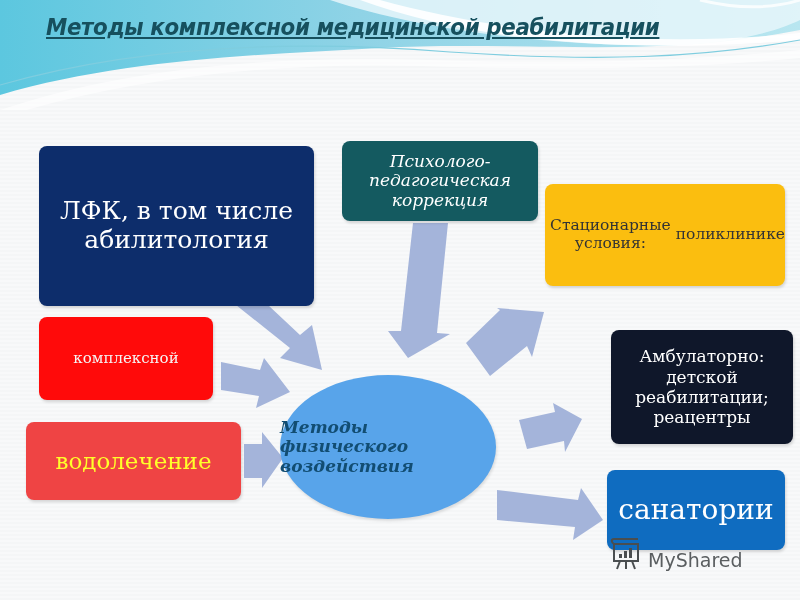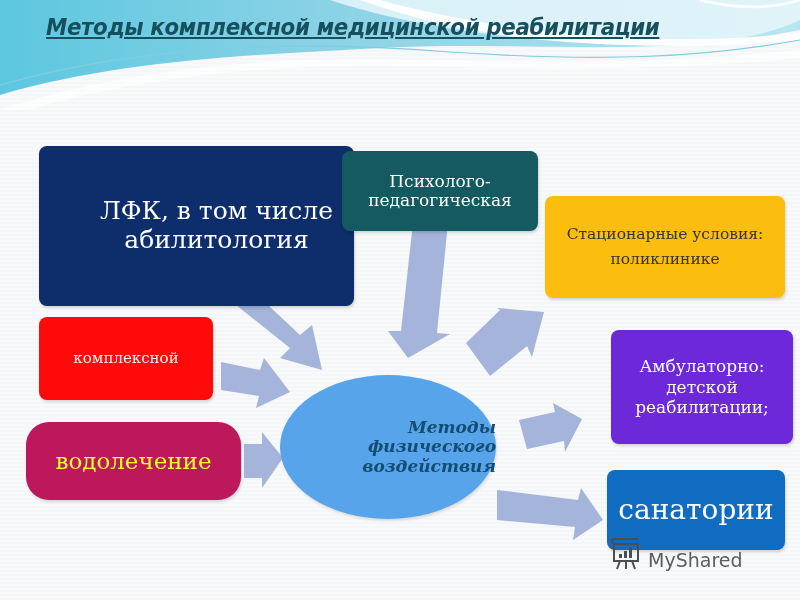--- a/index.html
+++ b/index.html
@@ -20,32 +20,32 @@
       letter-spacing: -0.4px; transform: scaleX(0.93); transform-origin: left;
       white-space: nowrap;
     }
     .box {
       position: absolute; border-radius: 8px;
       display: flex; align-items: center; justify-content: center; text-align: center;
       box-shadow: 1px 2px 3px rgba(0,0,0,0.15);
       line-height: 1.15;
     }
     .box span { display: block; }
-    .lfk { left: 39px; top: 146px; width: 275px; height: 160px; background: #0d2d6b; color: #fff; font-size: 25px; padding-left: 40px; }
-    .psy { left: 342px; top: 151px; width: 196px; height: 80px; background: #145a60; color: #fff; font-size: 17px; line-height: 1.12; }
-    .stat { left: 545px; top: 196px; width: 240px; height: 102px; background: #fbbe0f; color: #333; font-size: 15.5px; flex-direction: column; }
+    .lfk { left: 39px; top: 146px; width: 275px; height: 160px; background: #0d2d6b; color: #fff; font-size: 25px; }
+    .psy { left: 342px; top: 141px; width: 196px; height: 80px; background: #145a60; color: #fff; font-size: 17px; line-height: 1.12; font-style: italic; }
+    .stat { left: 545px; top: 184px; width: 240px; height: 102px; background: #fbbe0f; color: #333; font-size: 15.5px; flex-direction: row; }
     .stat .gap { height: 7px; }
     .fizio { left: 39px; top: 317px; width: 174px; height: 83px; background: #ff0a0a; color: #f6f6f6; font-size: 15px; }
-    .vodo { left: 26px; top: 422px; width: 215px; height: 78px; background: #be185d; color: #ffff2a; font-size: 23px; border-radius: 23px; }
-    .amb { left: 611px; top: 330px; width: 182px; height: 114px; background: #6d28d9; color: #fff; font-size: 17px; line-height: 1.2; }
+    .vodo { left: 26px; top: 422px; width: 215px; height: 78px; background: #ef4444; color: #ffff2a; font-size: 23px; }
+    .amb { left: 611px; top: 330px; width: 182px; height: 114px; background: #0f172a; color: #fff; font-size: 17px; line-height: 1.2; }
     .san { left: 607px; top: 470px; width: 178px; height: 80px; background: #0f6cc0; color: #fff; font-size: 28px; }
     .center {
       position: absolute; left: 280px; top: 375px; width: 216px; height: 144px;
       border-radius: 50%; background: #58a4ea;
-      display: flex; align-items: center; justify-content: center; text-align: right;
+      display: flex; align-items: center; justify-content: center; text-align: left;
       color: #124d72; font-style: italic; font-weight: bold; font-size: 17px; line-height: 1.15;
       box-shadow: 1px 2px 3px rgba(0,0,0,0.12);
     }
     .arrows { position: absolute; left: 0; top: 0; width: 800px; height: 600px; }
     .watermark {
       position: absolute; left: 608px; top: 537px; display: flex; align-items: flex-end; gap: 6px;
       font-family: "DejaVu Sans", sans-serif; font-size: 19px; color: #5a5e60;
     }
   </style>
 </head>
@@ -98,20 +98,21 @@
   <div>
     <span>ЛФК, в том числе</span>
     <span>абилитология</span>
   </div>
 </div>
 
 <div class="box psy">
   <div>
     <span>Психолого-</span>
     <span>педагогическая</span>
+    <span>коррекция</span>
   </div>
 </div>
 
 <div class="box stat">
   <span>Стационарные условия:</span>
   <span class="gap"></span>
   <span>поликлинике</span>
 </div>
 
 <div class="box fizio">
@@ -128,20 +129,21 @@
     <span>физического</span>
     <span>воздействия</span>
   </div>
 </div>
 
 <div class="box amb">
   <div>
     <span>Амбулаторно:</span>
     <span>детской</span>
     <span>реабилитации;</span>
+    <span>реацентры</span>
   </div>
 </div>
 
 <div class="box san">
   <span>санатории</span>
 </div>
 
 <div class="watermark">
   <svg width="34" height="34" viewBox="0 0 34 34">
     <g fill="none" stroke="#4a4e50" stroke-width="2">

